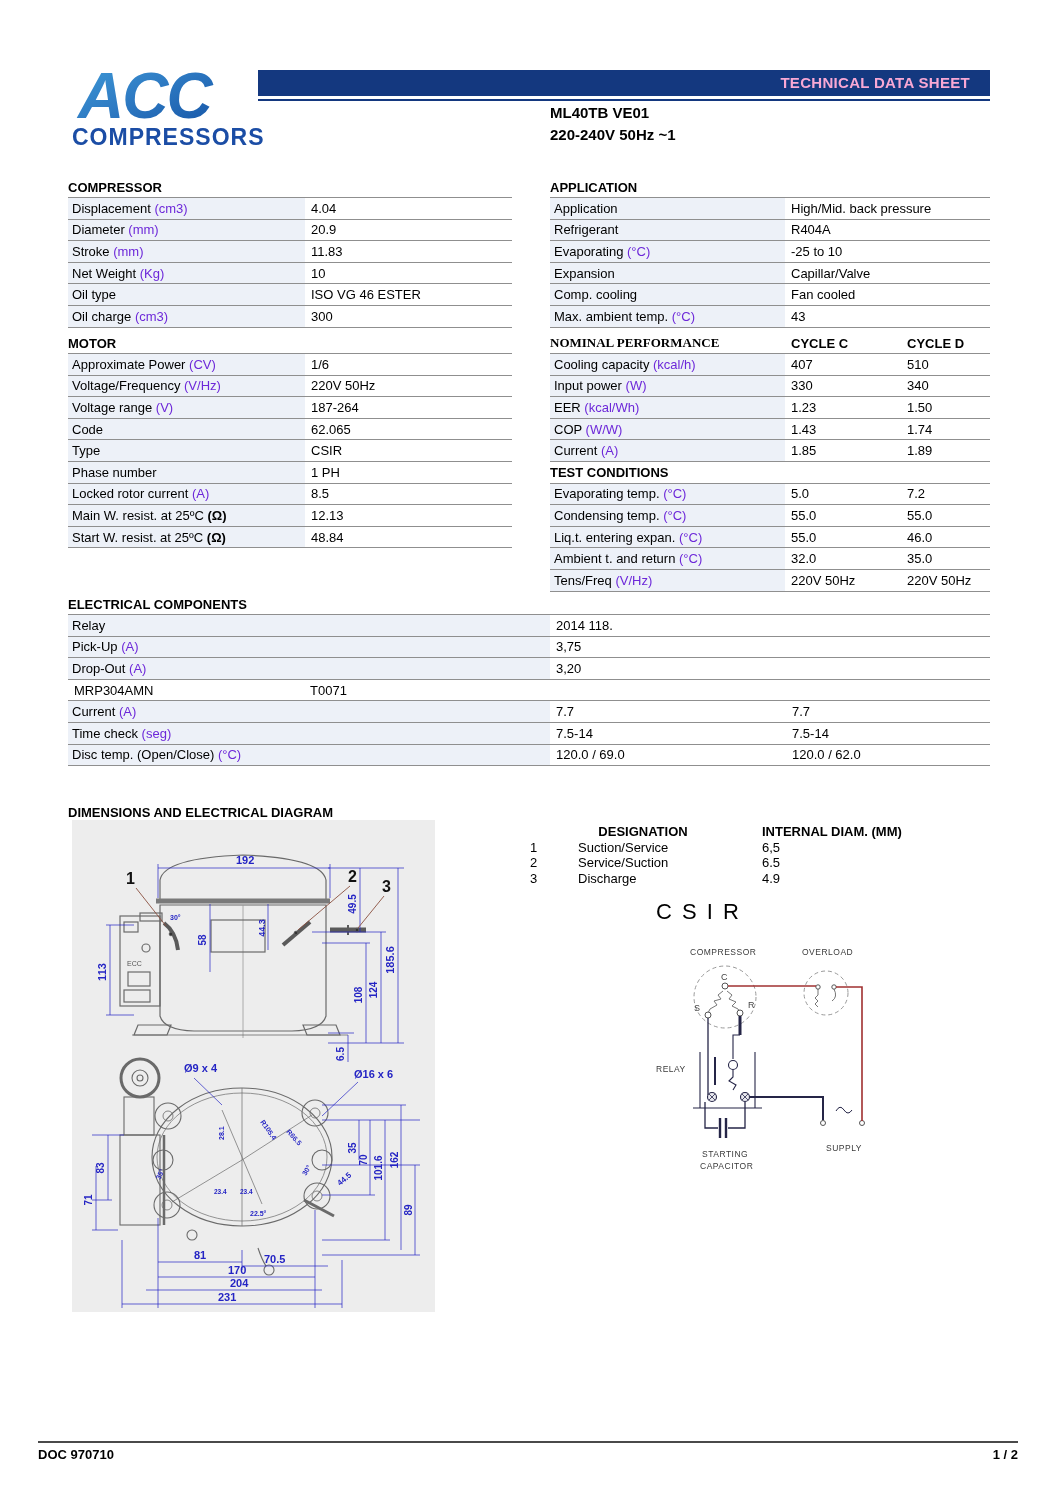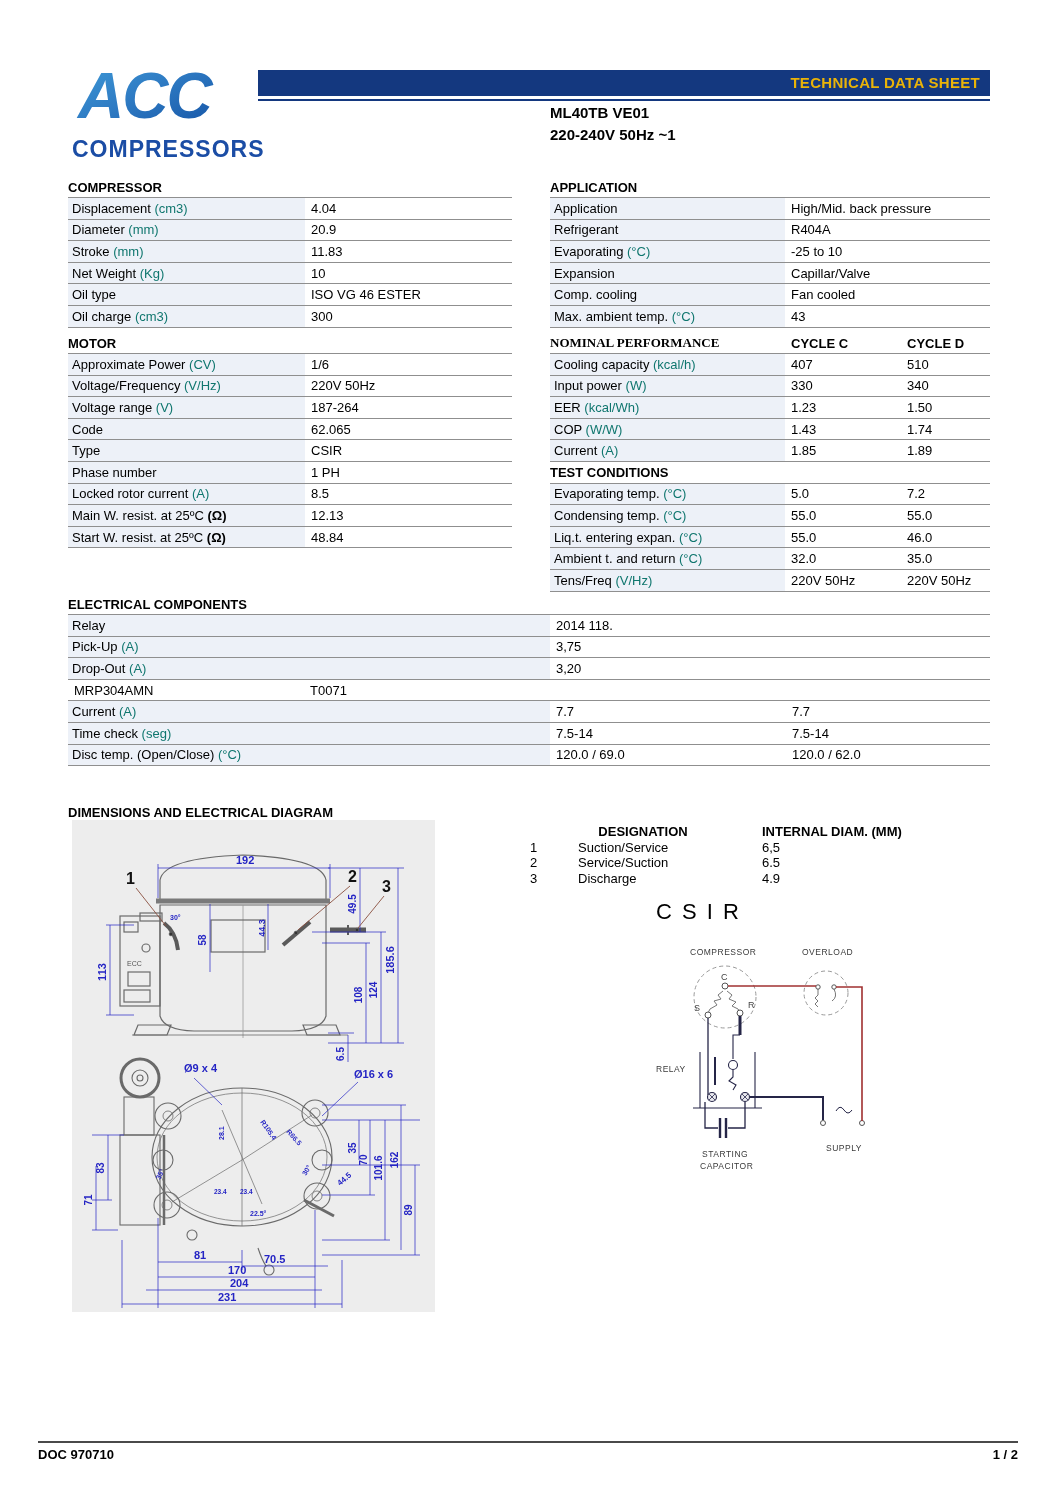--- a/index.html
+++ b/index.html
@@ -1,34 +1,34 @@
 <!DOCTYPE html>
 <html><head>
 <meta charset="utf-8">
 <style>
   html,body{margin:0;padding:0;background:#fff;}
   .page{position:relative;width:1058px;height:1497px;background:#fff;overflow:hidden;
         font-family:"Liberation Sans",sans-serif;color:#000;}
   
   .navbar{position:absolute;left:258px;top:70px;width:732px;height:26px;background:#14387f;
-          color:#eab308;font-size:15px;font-weight:bold;text-align:right;line-height:26px;
-          padding-right:10px;box-sizing:border-box;letter-spacing:.3px;}
+          color:#f9a8d4;font-size:15px;font-weight:bold;text-align:right;line-height:26px;
+          padding-right:20px;box-sizing:border-box;letter-spacing:.3px;}
   .navline{position:absolute;left:258px;top:99px;width:732px;height:2px;background:#14387f;}
   .model,.volts{position:absolute;left:550px;width:440px;text-align:left;font-size:15px;font-weight:bold;}
   .model{top:104px;}.volts{top:126px;}
-  .brandword{position:absolute;left:72px;top:136px;font-size:23px;font-weight:bold;
+  .brandword{position:absolute;left:72px;top:124px;font-size:23px;font-weight:bold;
              color:#1b4da5;letter-spacing:1px;}
   
   .tbl{position:absolute;font-size:13px;}
   .ttitle{display:flex;height:20px;align-items:flex-end;padding-bottom:2px;
           border-bottom:1px solid #8f8f8f;font-weight:bold;box-sizing:border-box;}
   .trow{display:flex;align-items:center;height:21.6px;border-bottom:1px solid #8f8f8f;box-sizing:border-box;}
   .lbl{background:#edf1f8;align-self:stretch;display:flex;align-items:center;
        padding-left:4px;box-sizing:border-box;white-space:pre;}
-  .unit{color:#0f766e;}
+  .unit{color:#6d28d9;}
   .unitb{font-weight:bold;}
   .val{flex:1;padding-left:6px;}
   .tleft{left:68px;width:444px;}
   .tleft .lbl{width:237px;}
   .tright{left:550px;width:440px;}
   .tright .lbl{width:235px;}
   .tright .v1{width:110px;padding-left:6px;}
   .tright .v2{flex:1;padding-left:6px;}
   .tright .ttitle .t{width:235px;font-weight:bold;font-family:Liberation Serif, serif;}
   .tfull{left:68px;width:922px;}

